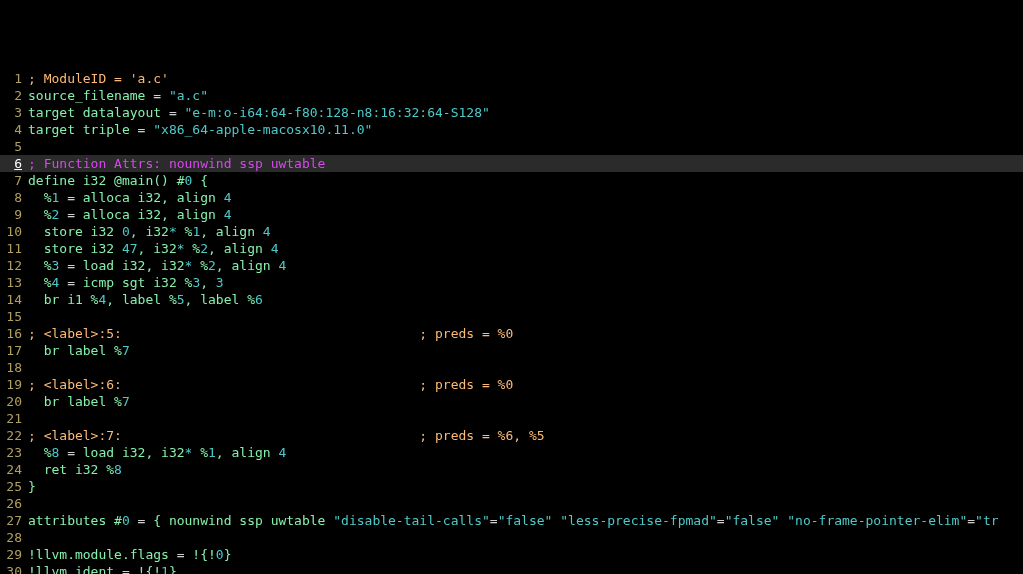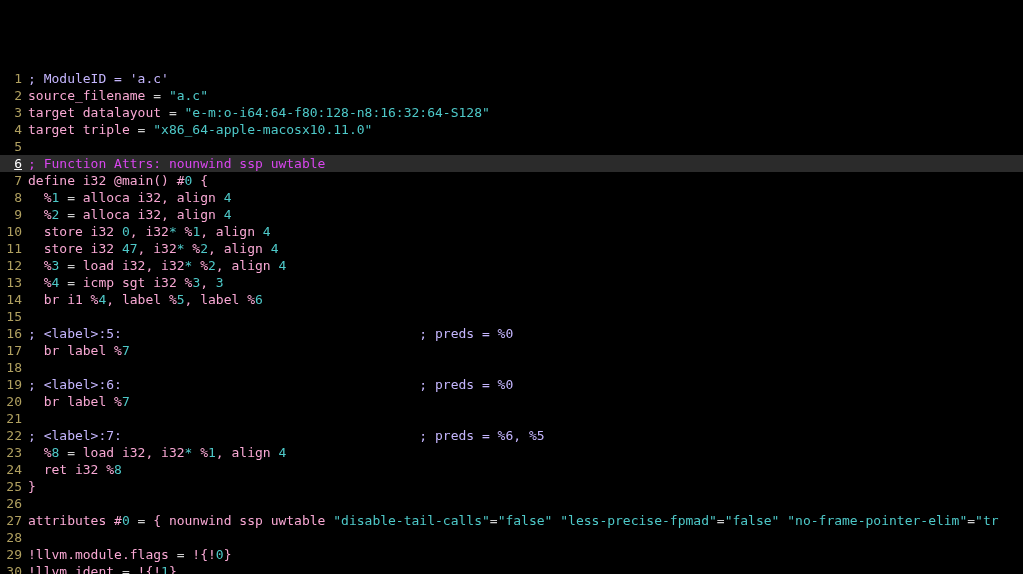--- a/index.html
+++ b/index.html
@@ -35,24 +35,24 @@
   }
   .line.highlighted .lineno {
     color: #ffffff;
     text-decoration: underline;
   }
   .code {
     flex: 1;
     overflow: hidden;
   }
   
-  .c-comment { color: #c4b5fd; }
+  .c-comment { color: #fdba74; }
   .c-str { color: #4ec9c9; }
   .c-num { color: #4ec9c9; }
-  .c-id  { color: #f9a8d4; }
+  .c-id  { color: #86efac; }
   .c-eq  { color: #d0d0d0; }
   .c-op  { color: #4ec9c9; }
   .c-white { color: #d946ef; }
 </style>
 </head>
 <body>
 
 
 
 <div class="editor" id="editor"><div class="line"><span class="lineno">1</span><span class="code"><span class="c-comment">; ModuleID = 'a.c'</span></span></div><div class="line"><span class="lineno">2</span><span class="code"><span class="c-id">source_filename </span><span class="c-eq">=</span><span class="c-id"> </span><span class="c-str">"a.c"</span></span></div><div class="line"><span class="lineno">3</span><span class="code"><span class="c-id">target datalayout </span><span class="c-eq">=</span><span class="c-id"> </span><span class="c-str">"e-m:o-i64:64-f80:128-n8:16:32:64-S128"</span></span></div><div class="line"><span class="lineno">4</span><span class="code"><span class="c-id">target triple </span><span class="c-eq">=</span><span class="c-id"> </span><span class="c-str">"x86_64-apple-macosx10.11.0"</span></span></div><div class="line"><span class="lineno">5</span><span class="code"><span class="c-id"></span></span></div><div class="line highlighted"><span class="lineno">6</span><span class="code"><span class="c-white">; Function Attrs: nounwind ssp uwtable</span></span></div><div class="line"><span class="lineno">7</span><span class="code"><span class="c-id">define i32 @main() #</span><span class="c-num">0</span><span class="c-id"> {</span></span></div><div class="line"><span class="lineno">8</span><span class="code"><span class="c-id">  %</span><span class="c-num">1</span><span class="c-id"> </span><span class="c-eq">=</span><span class="c-id"> alloca i32, align </span><span class="c-num">4</span></span></div><div class="line"><span class="lineno">9</span><span class="code"><span class="c-id">  %</span><span class="c-num">2</span><span class="c-id"> </span><span class="c-eq">=</span><span class="c-id"> alloca i32, align </span><span class="c-num">4</span></span></div><div class="line"><span class="lineno">10</span><span class="code"><span class="c-id">  store i32 </span><span class="c-num">0</span><span class="c-id">, i32</span><span class="c-op">*</span><span class="c-id"> %</span><span class="c-num">1</span><span class="c-id">, align </span><span class="c-num">4</span></span></div><div class="line"><span class="lineno">11</span><span class="code"><span class="c-id">  store i32 </span><span class="c-num">47</span><span class="c-id">, i32</span><span class="c-op">*</span><span class="c-id"> %</span><span class="c-num">2</span><span class="c-id">, align </span><span class="c-num">4</span></span></div><div class="line"><span class="lineno">12</span><span class="code"><span class="c-id">  %</span><span class="c-num">3</span><span class="c-id"> </span><span class="c-eq">=</span><span class="c-id"> load i32, i32</span><span class="c-op">*</span><span class="c-id"> %</span><span class="c-num">2</span><span class="c-id">, align </span><span class="c-num">4</span></span></div><div class="line"><span class="lineno">13</span><span class="code"><span class="c-id">  %</span><span class="c-num">4</span><span class="c-id"> </span><span class="c-eq">=</span><span class="c-id"> icmp sgt i32 %</span><span class="c-num">3</span><span class="c-id">, </span><span class="c-num">3</span></span></div><div class="line"><span class="lineno">14</span><span class="code"><span class="c-id">  br i1 %</span><span class="c-num">4</span><span class="c-id">, label %</span><span class="c-num">5</span><span class="c-id">, label %</span><span class="c-num">6</span></span></div><div class="line"><span class="lineno">15</span><span class="code"><span class="c-id"></span></span></div><div class="line"><span class="lineno">16</span><span class="code"><span class="c-comment">; &lt;label&gt;:5:                                      ; preds = %0</span></span></div><div class="line"><span class="lineno">17</span><span class="code"><span class="c-id">  br label %</span><span class="c-num">7</span></span></div><div class="line"><span class="lineno">18</span><span class="code"><span class="c-id"></span></span></div><div class="line"><span class="lineno">19</span><span class="code"><span class="c-comment">; &lt;label&gt;:6:                                      ; preds = %0</span></span></div><div class="line"><span class="lineno">20</span><span class="code"><span class="c-id">  br label %</span><span class="c-num">7</span></span></div><div class="line"><span class="lineno">21</span><span class="code"><span class="c-id"></span></span></div><div class="line"><span class="lineno">22</span><span class="code"><span class="c-comment">; &lt;label&gt;:7:                                      ; preds = %6, %5</span></span></div><div class="line"><span class="lineno">23</span><span class="code"><span class="c-id">  %</span><span class="c-num">8</span><span class="c-id"> </span><span class="c-eq">=</span><span class="c-id"> load i32, i32</span><span class="c-op">*</span><span class="c-id"> %</span><span class="c-num">1</span><span class="c-id">, align </span><span class="c-num">4</span></span></div><div class="line"><span class="lineno">24</span><span class="code"><span class="c-id">  ret i32 %</span><span class="c-num">8</span></span></div><div class="line"><span class="lineno">25</span><span class="code"><span class="c-id">}</span></span></div><div class="line"><span class="lineno">26</span><span class="code"><span class="c-id"></span></span></div><div class="line"><span class="lineno">27</span><span class="code"><span class="c-id">attributes #</span><span class="c-num">0</span><span class="c-id"> </span><span class="c-eq">=</span><span class="c-id"> { nounwind ssp uwtable </span><span class="c-str">"disable-tail-calls"</span><span class="c-eq">=</span><span class="c-str">"false"</span><span class="c-id"> </span><span class="c-str">"less-precise-fpmad"</span><span class="c-eq">=</span><span class="c-str">"false"</span><span class="c-id"> </span><span class="c-str">"no-frame-pointer-elim"</span><span class="c-eq">=</span><span class="c-str">"tr</span></span></div><div class="line"><span class="lineno">28</span><span class="code"><span class="c-id"></span></span></div><div class="line"><span class="lineno">29</span><span class="code"><span class="c-id">!llvm.module.flags </span><span class="c-eq">=</span><span class="c-id"> !{!</span><span class="c-num">0</span><span class="c-id">}</span></span></div><div class="line"><span class="lineno">30</span><span class="code"><span class="c-id">!llvm.ident </span><span class="c-eq">=</span><span class="c-id"> !{!</span><span class="c-num">1</span><span class="c-id">}</span></span></div></div>

